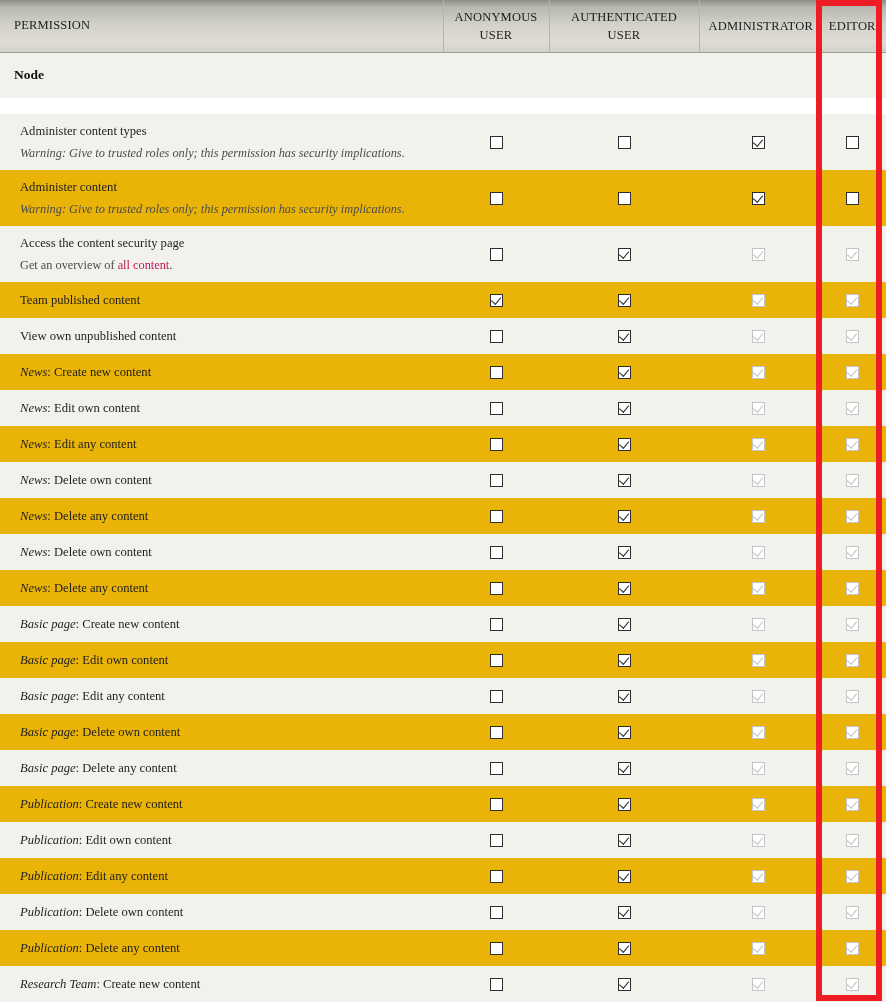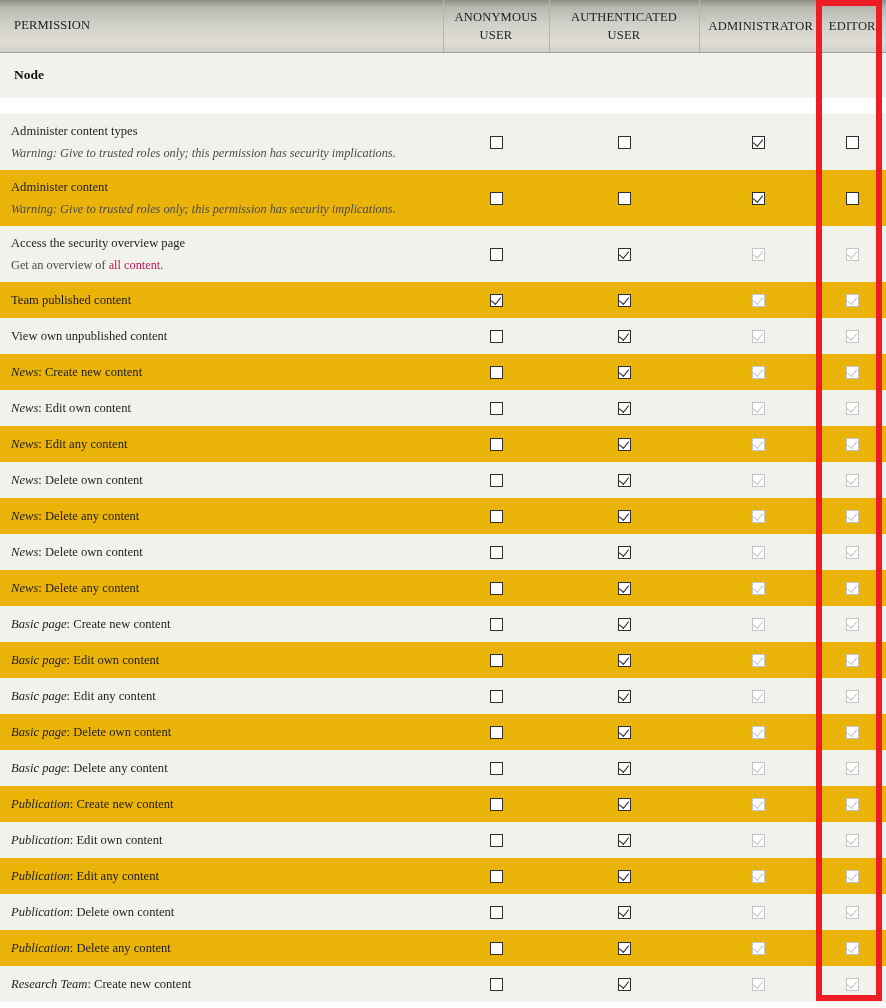--- a/index.html
+++ b/index.html
@@ -69,21 +69,21 @@
     padding-left: 14px;
     color: #111;
     margin-left: 39px;
   }
   tr.spacer td {
     background: #ffffff;
     height: 16px;
   }
 
   td.perm-cell {
-    padding-left: 11px;
+    padding-left: 20px;
     padding-right: 10px;
     color: #1e1e1e;
     line-height: 1.35;
     margin-left: 24px;
   }
   td.check-cell {
     text-align: center;
   }
 
   tr.simple td { height: 36px; }
@@ -173,21 +173,21 @@
           <span class="perm-title">Administer content</span>
           <span class="perm-desc warn">Warning: Give to trusted roles only; this permission has security implications.</span>
         </td>
         <td class="check-cell"><span class="cb"></span></td>
         <td class="check-cell"><span class="cb"></span></td>
         <td class="check-cell"><span class="cb checked"></span></td>
         <td class="check-cell"><span class="cb"></span></td>
       </tr>
       <tr class="r-odd withdesc">
         <td class="perm-cell">
-          <span class="perm-title">Access the security overview page</span>
+          <span class="perm-title">Access the content security page</span>
           <span class="perm-desc">Get an overview of <a class="perm-link" href="#">all content</a>.</span>
         </td>
         <td class="check-cell"><span class="cb"></span></td>
         <td class="check-cell"><span class="cb checked"></span></td>
         <td class="check-cell"><span class="cb checked disabled"></span></td>
         <td class="check-cell"><span class="cb checked disabled"></span></td>
       </tr>
       <tr class="r-even simple">
         <td class="perm-cell">
           <span class="perm-title">Team published content</span>

